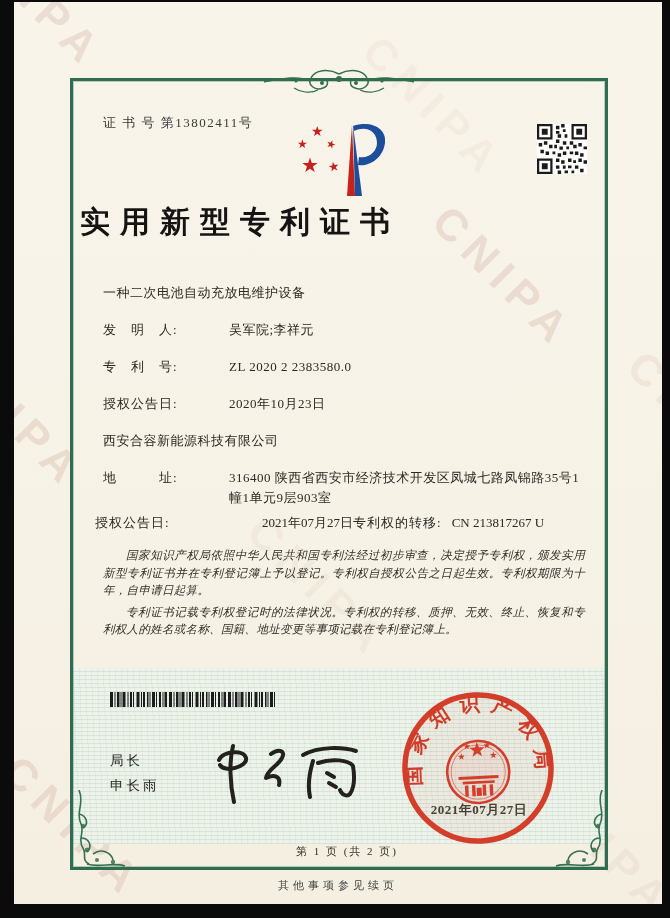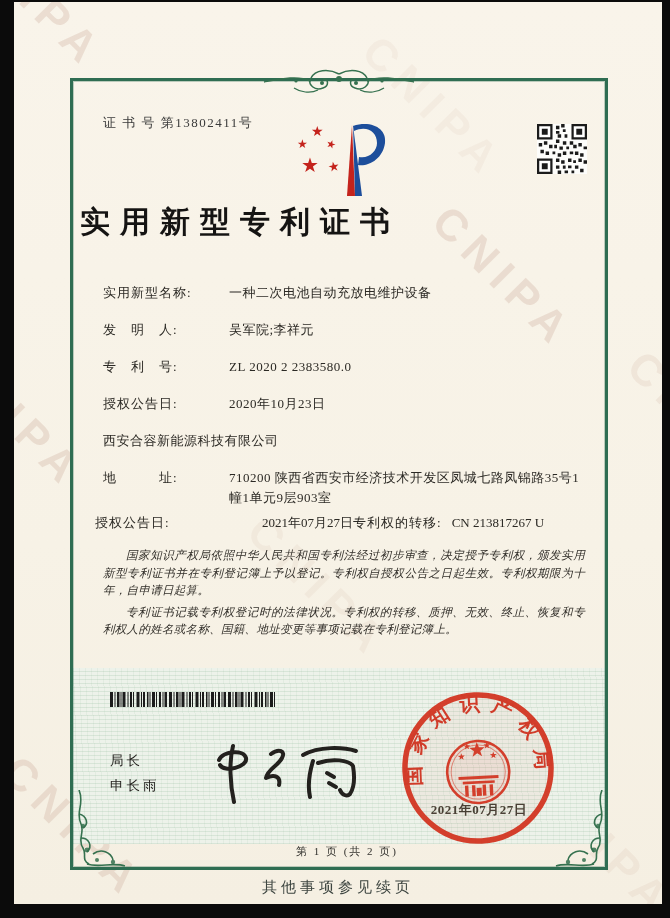--- a/index.html
+++ b/index.html
@@ -46,21 +46,21 @@
           repeating-linear-gradient(88deg,rgba(130,178,142,.10) 0 1px,rgba(248,250,244,0) 1px 6px);}
   .barcode{position:absolute;left:96px;top:690px;width:165px;height:15px;}
   .director{position:absolute;left:96px;top:746px;font-size:13.5px;color:#24221f;letter-spacing:3px;line-height:25px;}
   .signature{position:absolute;left:189px;top:734px;width:185px;height:72px;}
   .seal{position:absolute;left:384px;top:686px;width:160px;height:160px;transform:rotate(-3deg);opacity:.92;}
   .seal-date{position:absolute;left:394px;top:799px;width:142px;text-align:center;font-size:13px;
              font-weight:bold;color:#51473d;letter-spacing:.5px;mix-blend-mode:multiply;z-index:4;}
   .page-footer{position:absolute;left:56px;top:842px;width:538px;text-align:center;
                font-size:11px;letter-spacing:2px;color:#33322e;margin-left:8px;}
   .continuation{position:absolute;left:0;top:876px;width:100%;text-align:center;
-                font-size:15px;letter-spacing:4px;color:#3d4540;}
+                font-size:11px;letter-spacing:4px;color:#3d4540;}
 </style>
 </head>
 <body>
 
 <div class="stage">
   <div class="paper">
 
     <span class="wm" style="left:-70px;top:-30px;">CNIPA</span>
     <span class="wm" style="left:560px;top:-40px;">CNIPA</span>
     <span class="wm" style="left:330px;top:80px;opacity:.35;">CNIPA</span>
@@ -139,41 +139,40 @@
       <path fill="#1b1b1b" d="M0,0h9v9h-9z M20,0h9v9h-9z M0,20h9v9h-9z"></path>
       <path fill="#fff" d="M1.3,1.3h6.4v6.4h-6.4z M21.3,1.3h6.4v6.4h-6.4z M1.3,21.3h6.4v6.4h-6.4z"></path>
       <path fill="#1b1b1b" d="M2.8,2.8h3.4v3.4h-3.4z M22.8,2.8h3.4v3.4h-3.4z M2.8,22.8h3.4v3.4h-3.4z"></path>
       <path fill="#1b1b1b" d="M11,1h2v2h-2z M14,0h2v2h-2z M11,4h2v1.6h-2z M15,3h1.6v1.6h-1.6z M12,6h2v2h-2z M16,6h1.6v2h-1.6z M11,9h2v2h-2z M15,10h2v2h-2z M19,10h2v2h-2z M1,11h2v2h-2z M4,10h2v2h-2z M7,12h2v2h-2z M10,12h1.6v2h-1.6z M13,13h2v2h-2z M17,13h1.6v1.6h-1.6z M21,12h2v2h-2z M24,11h2v2h-2z M27,13h2v1.6h-2z M2,15h2v2h-2z M5,16h2v2h-2z M9,16h1.6v1.6h-1.6z M12,17h2v2h-2z M15,16h2v2h-2z M19,16h2v1.6h-2z M22,16h2v2h-2z M25,17h2v2h-2z M11,20h2v2h-2z M14,21h2v2h-2z M18,20h2v2h-2z M21,21h1.6v1.6h-1.6z M24,20h2v2h-2z M27,21h2v2h-2z M11,24h2v2h-2z M15,24h1.6v2h-1.6z M18,24h2v1.6h-2z M22,24h2v2h-2z M12,27h2v2h-2z M16,27h2v1.6h-2z M20,27h1.6v1.6h-1.6z M25,26h2v2h-2z"></path>
     </svg>
 
     <div class="title">实用新型专利证书</div>
 
     <div class="fields">
       <div class="frow">
-        <span class="flabel">实用新型名称:</span>
         <span class="fvalue">一种二次电池自动充放电维护设备</span>
       </div>
       <div class="frow">
         <span class="flabel">发　明　人:</span>
         <span class="fvalue">吴军院;李祥元</span>
       </div>
       <div class="frow">
         <span class="flabel">专　利　号:</span>
         <span class="fvalue">ZL 2020 2 2383580.0</span>
       </div>
       <div class="frow">
         <span class="flabel">授权公告日:</span>
         <span class="fvalue">2020年10月23日</span>
       </div>
       <div class="frow">
         <span class="fvalue">西安合容新能源科技有限公司</span>
       </div>
       <div class="frow addr">
         <span class="flabel">地　　　址:</span>
-        <span class="fvalue">710200 陕西省西安市经济技术开发区凤城七路凤锦路35号1幢1单元9层903室</span>
+        <span class="fvalue">316400 陕西省西安市经济技术开发区凤城七路凤锦路35号1幢1单元9层903室</span>
       </div>
       <div class="grant-row">
         <span class="gpair p1">
           <span class="glabel">授权公告日:</span>
           <span>2021年07月27日</span>
         </span>
         <span class="gpair">
           <span class="glabel">专利权的转移:</span>
           <span>CN 213817267 U</span>
         </span>

